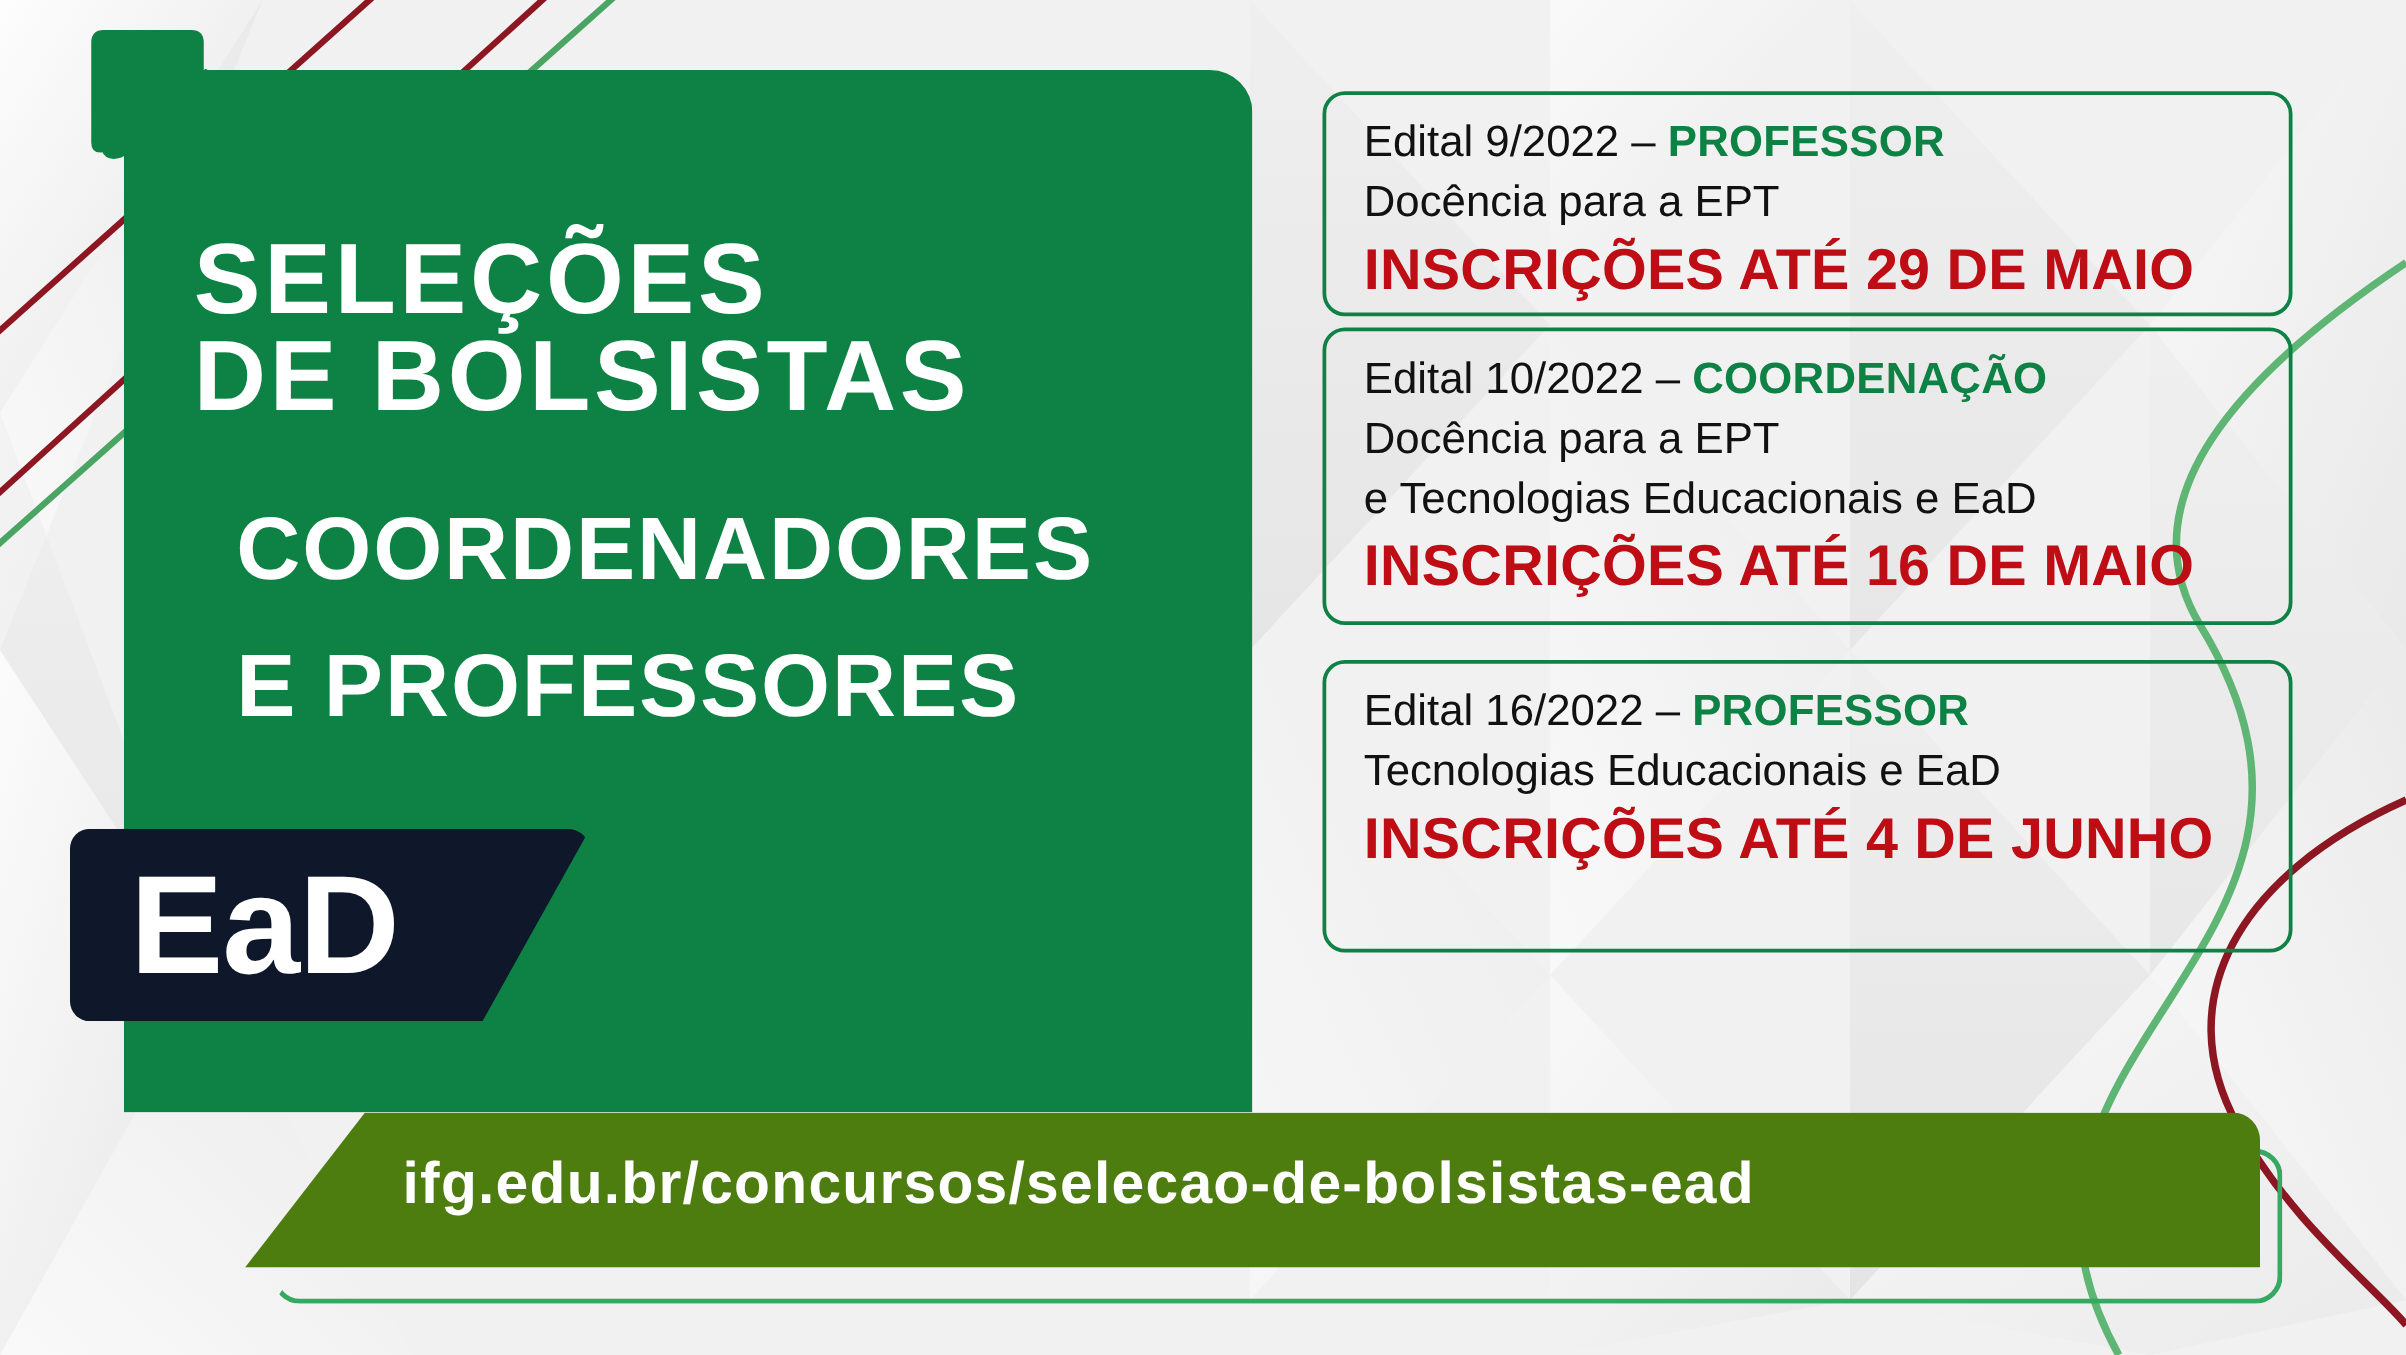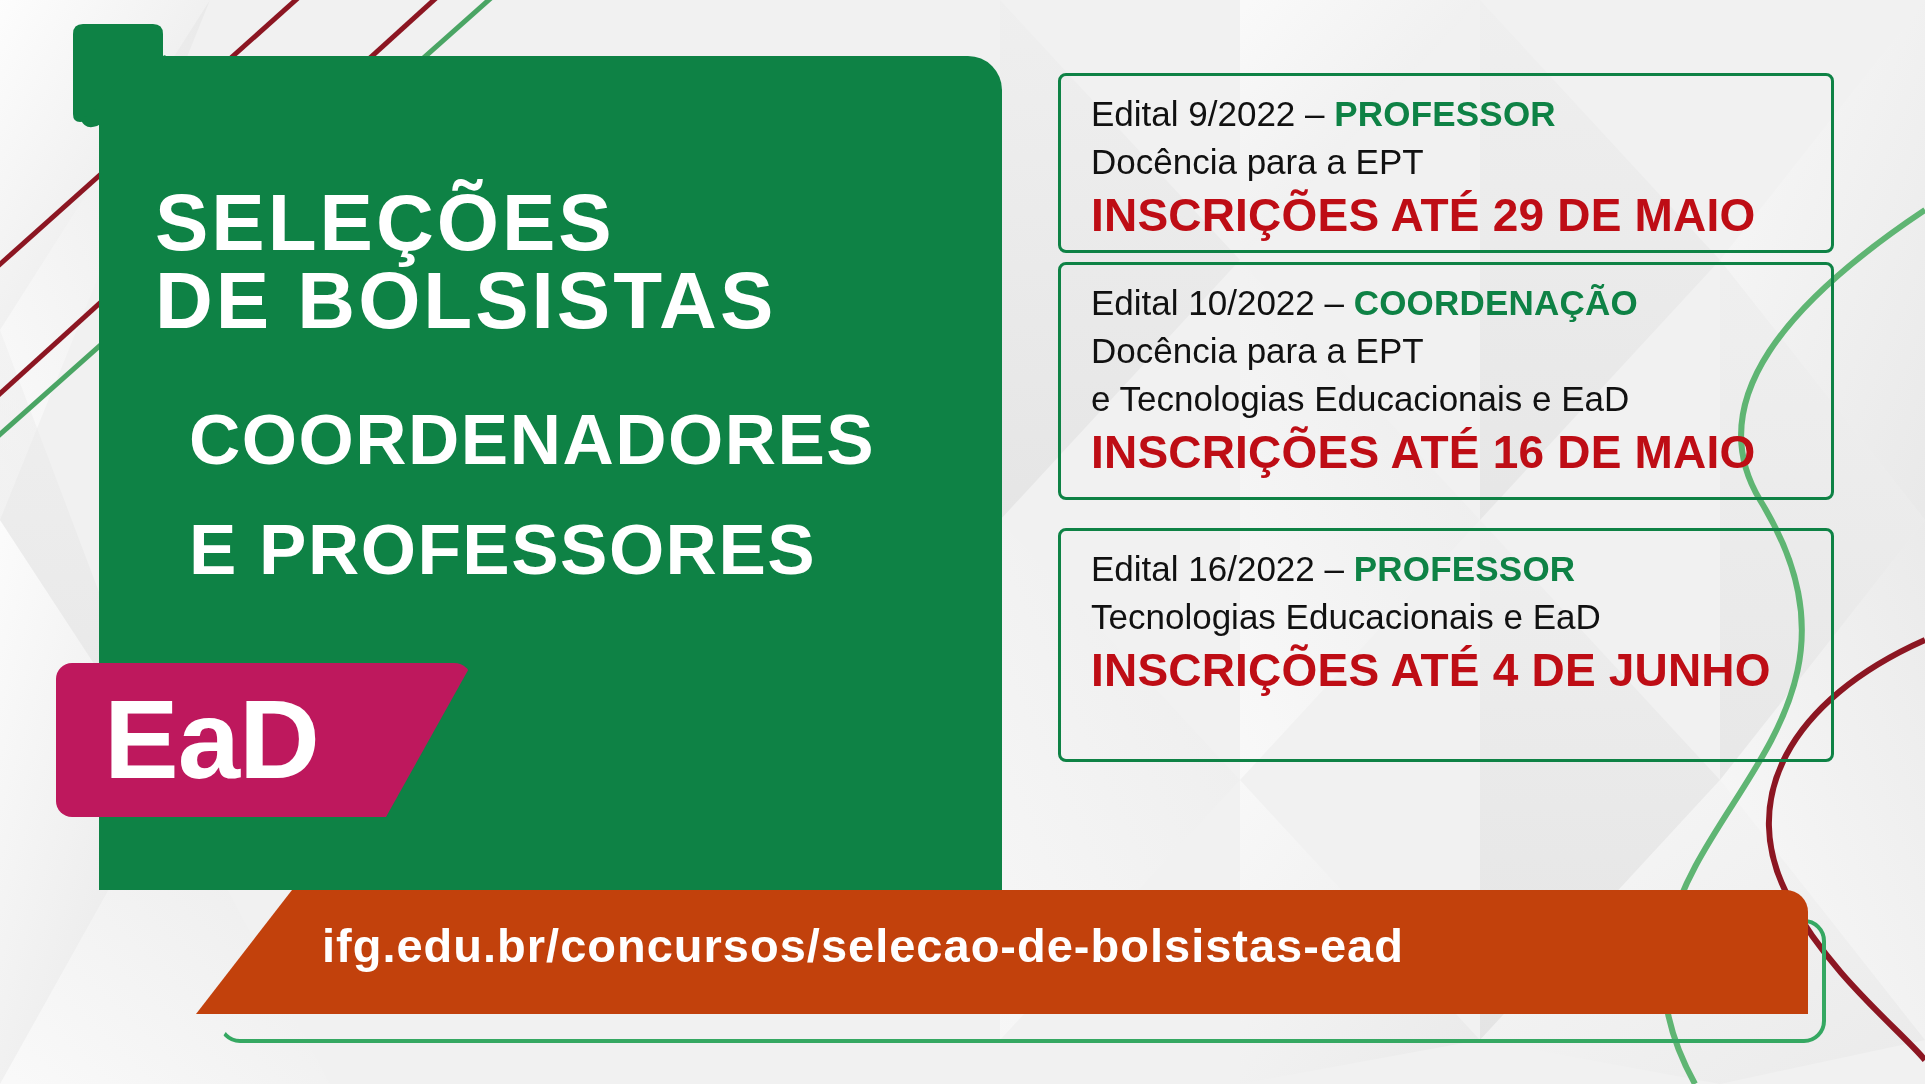--- a/index.html
+++ b/index.html
@@ -79,21 +79,21 @@
     margin-left: 34px;
   }
 
   
   .ead-badge {
     position: absolute;
     left: 56px;
     top: 663px;
     width: 416px;
     height: 154px;
-    background: #be185d;
+    background: #0f172a;
     border-radius: 16px 18px 0 16px;
     clip-path: polygon(0 0, 416px 0, 330px 154px, 0 154px);
   }
   .ead-text {
     position: absolute;
     left: 48px;
     top: 18px;
     color: #ffffff;
     font-family: "Liberation Sans", sans-serif;
     font-weight: bold;
@@ -101,21 +101,21 @@
     line-height: 1.05;
     letter-spacing: -1px;
   }
 
   
   .card {
     position: absolute;
     left: 1058px;
     width: 776px;
     border: 3px solid #0E8245;
-    border-radius: 8px;
+    border-radius: 18px;
     background: transparent;
     padding: 14px 28px 16px 30px;
   }
   #card-0 { top: 73px;  height: 180px; }
   #card-1 { top: 262px; height: 238px; }
   #card-2 { top: 528px; height: 234px; }
 
   .card-line {
     font-family: "Liberation Sans", sans-serif;
     color: #111111;
@@ -148,21 +148,21 @@
     border: 4px solid #35A862;
     border-radius: 22px;
     clip-path: polygon(88px 0, 1608px 0, 1608px 124px, 0 124px);
   }
   .url-bar {
     position: absolute;
     left: 196px;
     top: 890px;
     width: 1612px;
     height: 156px;
-    background: #c2410c;
+    background: #4d7c0f;
     border-radius: 22px;
     clip-path: polygon(96px 0, 1612px 0, 1612px 124px, 0 124px);
   }
   .url-text {
     position: absolute;
     left: 126px;
     top: 28px;
     color: #ffffff;
     font-family: "Liberation Sans", sans-serif;
     font-weight: bold;

